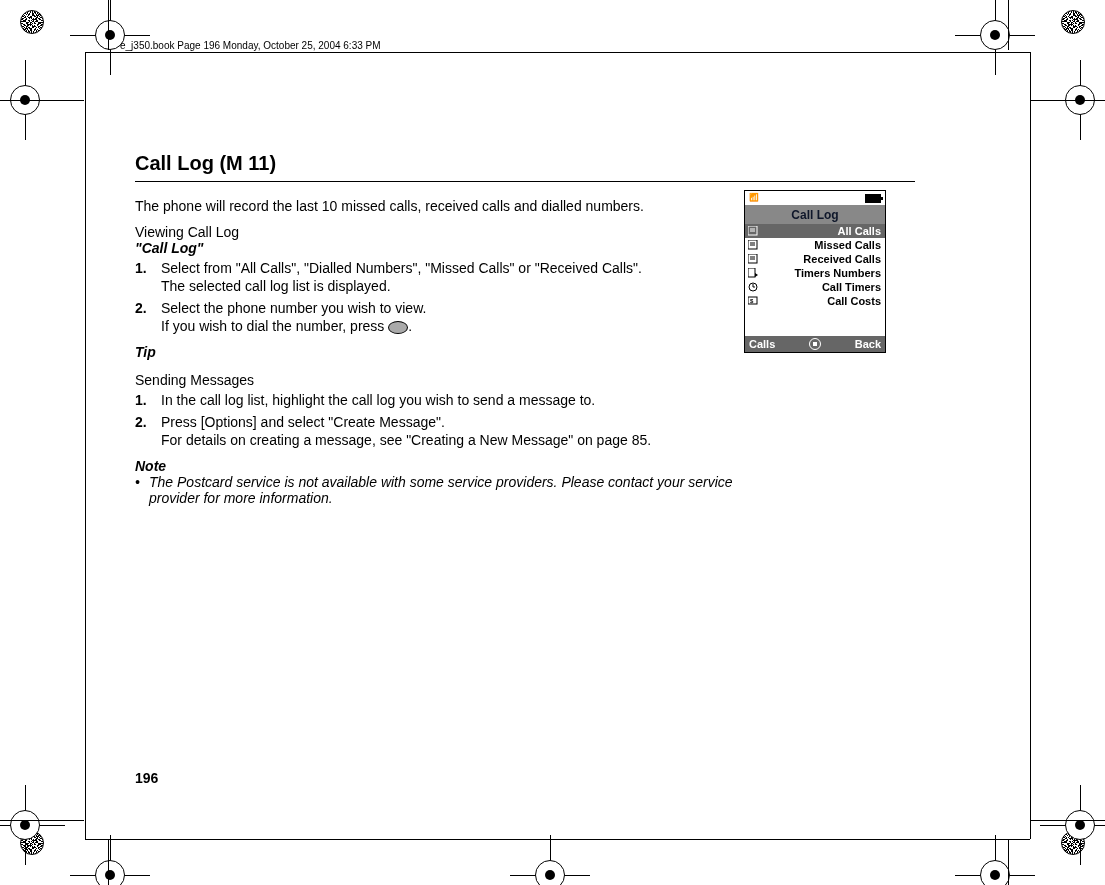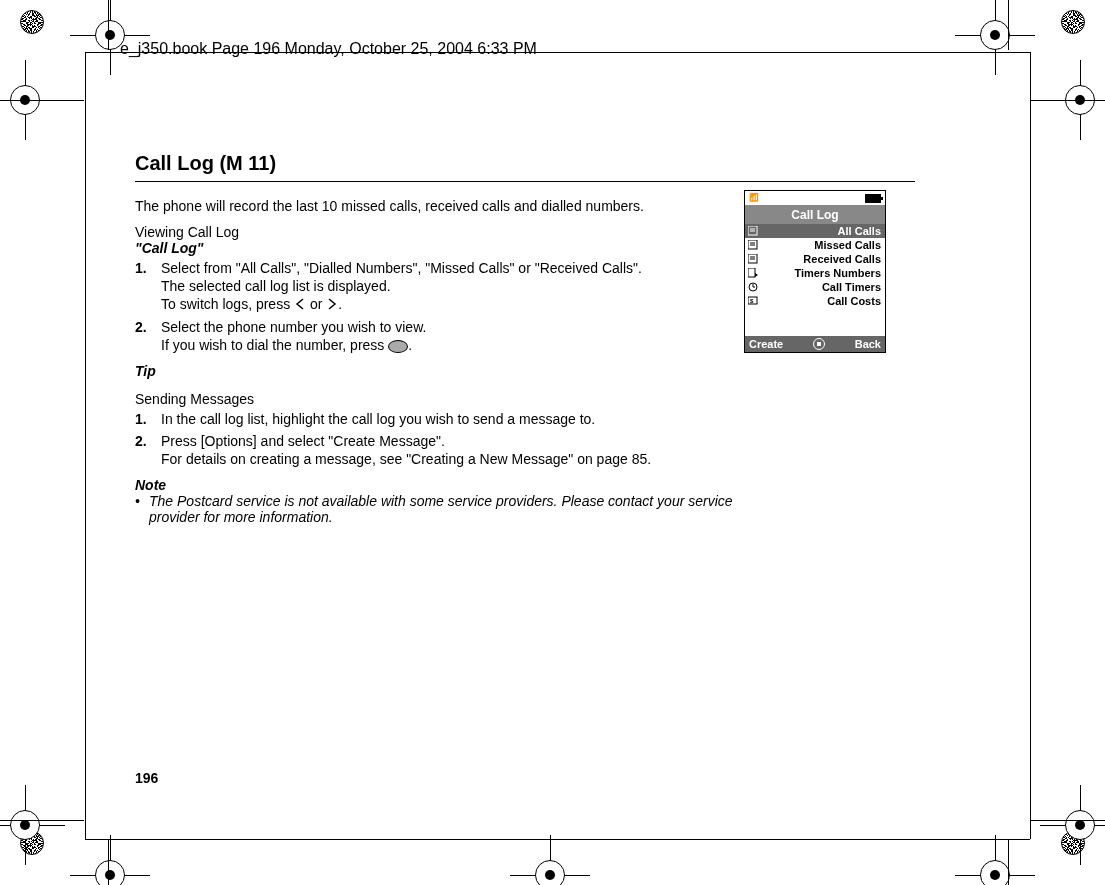--- a/index.html
+++ b/index.html
@@ -62,21 +62,21 @@
   }
   .vline {
     position: absolute;
     width: 1px;
     background: #000;
   }
   .header-meta {
     position: absolute;
     top: 40px;
     left: 120px;
-    font-size: 16px;
+    font-size: 10px;
   }
   .content {
     position: absolute;
     top: 152px;
     left: 135px;
     width: 780px;
   }
   h1 {
     font-size: 20px;
     margin: 0 0 6px 0;
@@ -167,21 +167,21 @@
     width: 14px; height: 7px;
     border: 1px solid #000;
     background: linear-gradient(to right, #000 0%, #000 100%);
   }
   .battery::after {
     content:"";
     position:absolute; right:-3px; top:2px; width:2px; height:3px; background:#000;
   }
   .phone-title {
     background: #888;
-    color: #ffffff;
+    color: #0f172a;
     text-align: center;
     font-size: 12px;
     font-weight: bold;
     padding: 2px 0;
   }
   .menu-list {
     list-style: none;
     padding: 0;
     margin: 0;
     font-size: 11px;
@@ -337,27 +337,20 @@
   <div class="intro">The phone will record the last 10 missed calls, received calls and dialled numbers.</div>
 
   <div class="subhead">Viewing Call Log</div>
   <div class="subhead-italic">"Call Log"</div>
 
   <ol class="steps">
     <li>
       <span class="num">1.</span>
       <span>Select from "All Calls", "Dialled Numbers", "Missed Calls" or "Received Calls".</span>
       <span class="substep">The selected call log list is displayed.</span>
-      <span class="substep">
-        <span>To switch logs, press </span><span class="inline-icon"><svg width="12" height="12" viewBox="0 0 12 12">
-              <path d="M9 1 L3 6 L9 11" fill="none" stroke="#000" stroke-width="1.5"></path>
-            </svg></span><span> or </span><span class="inline-icon"><svg width="12" height="12" viewBox="0 0 12 12">
-              <path d="M3 1 L9 6 L3 11" fill="none" stroke="#000" stroke-width="1.5"></path>
-            </svg></span><span>.</span>
-      </span>
     </li>
     <li>
       <span class="num">2.</span>
       <span>Select the phone number you wish to view.</span>
       <span class="substep">
         <span>If you wish to dial the number, press </span><span class="round-key"></span><span>.</span>
       </span>
     </li>
   </ol>
 
@@ -428,19 +421,19 @@
     </li>
     <li>
       <svg class="mini-icon" viewBox="0 0 11 10">
           <rect x="0" y="1" width="9" height="7" fill="none" stroke="#000"></rect>
           <text x="2" y="7" font-size="6" fill="#000">$</text>
         </svg>
       <span>Call Costs</span>
     </li>
   </ul>
   <div class="softkeys">
-    <span>Create</span>
+    <span>Calls</span>
     <span class="center-dot"></span>
     <span>Back</span>
   </div>
 </div>
 
 <div class="page-num">196</div>
 
 </body></html>

